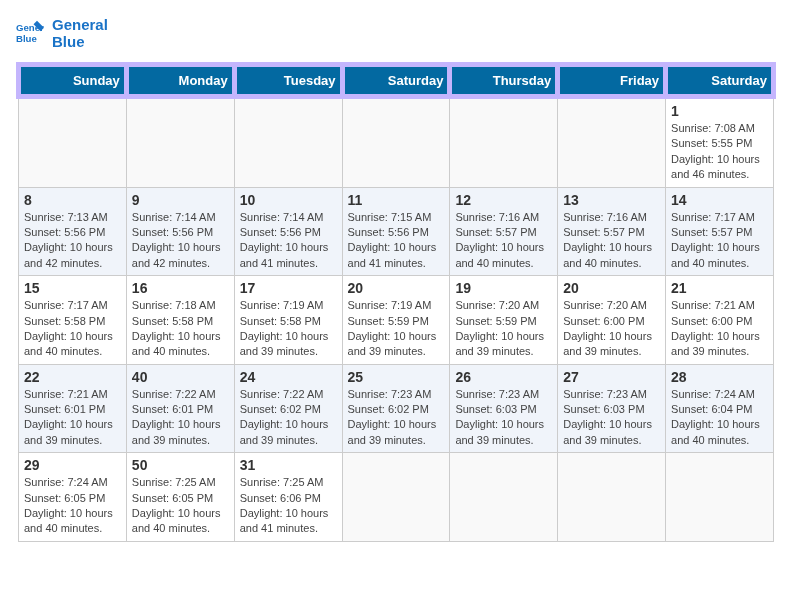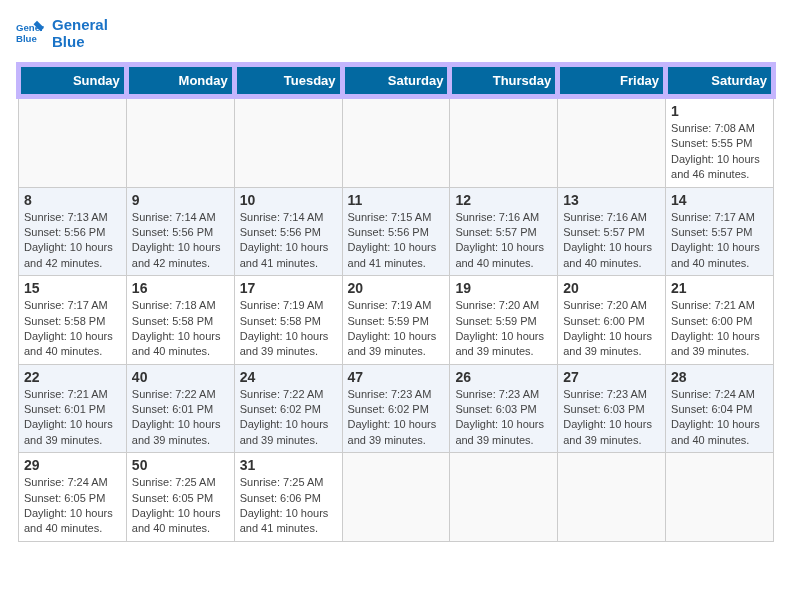--- a/index.html
+++ b/index.html
@@ -227,21 +227,21 @@
           Sunrise: 7:22 AM<br>Sunset: 6:01 PM<br>Daylight: 10 hours and 39 minutes.
         </div>
       </td>
         <td>
         <span class="day-num">24</span>
         <div class="day-info">
           Sunrise: 7:22 AM<br>Sunset: 6:02 PM<br>Daylight: 10 hours and 39 minutes.
         </div>
       </td>
         <td>
-        <span class="day-num">47</span>
+        <span class="day-num">25</span>
         <div class="day-info">
           Sunrise: 7:23 AM<br>Sunset: 6:02 PM<br>Daylight: 10 hours and 39 minutes.
         </div>
       </td>
         <td>
         <span class="day-num">26</span>
         <div class="day-info">
           Sunrise: 7:23 AM<br>Sunset: 6:03 PM<br>Daylight: 10 hours and 39 minutes.
         </div>
       </td>

